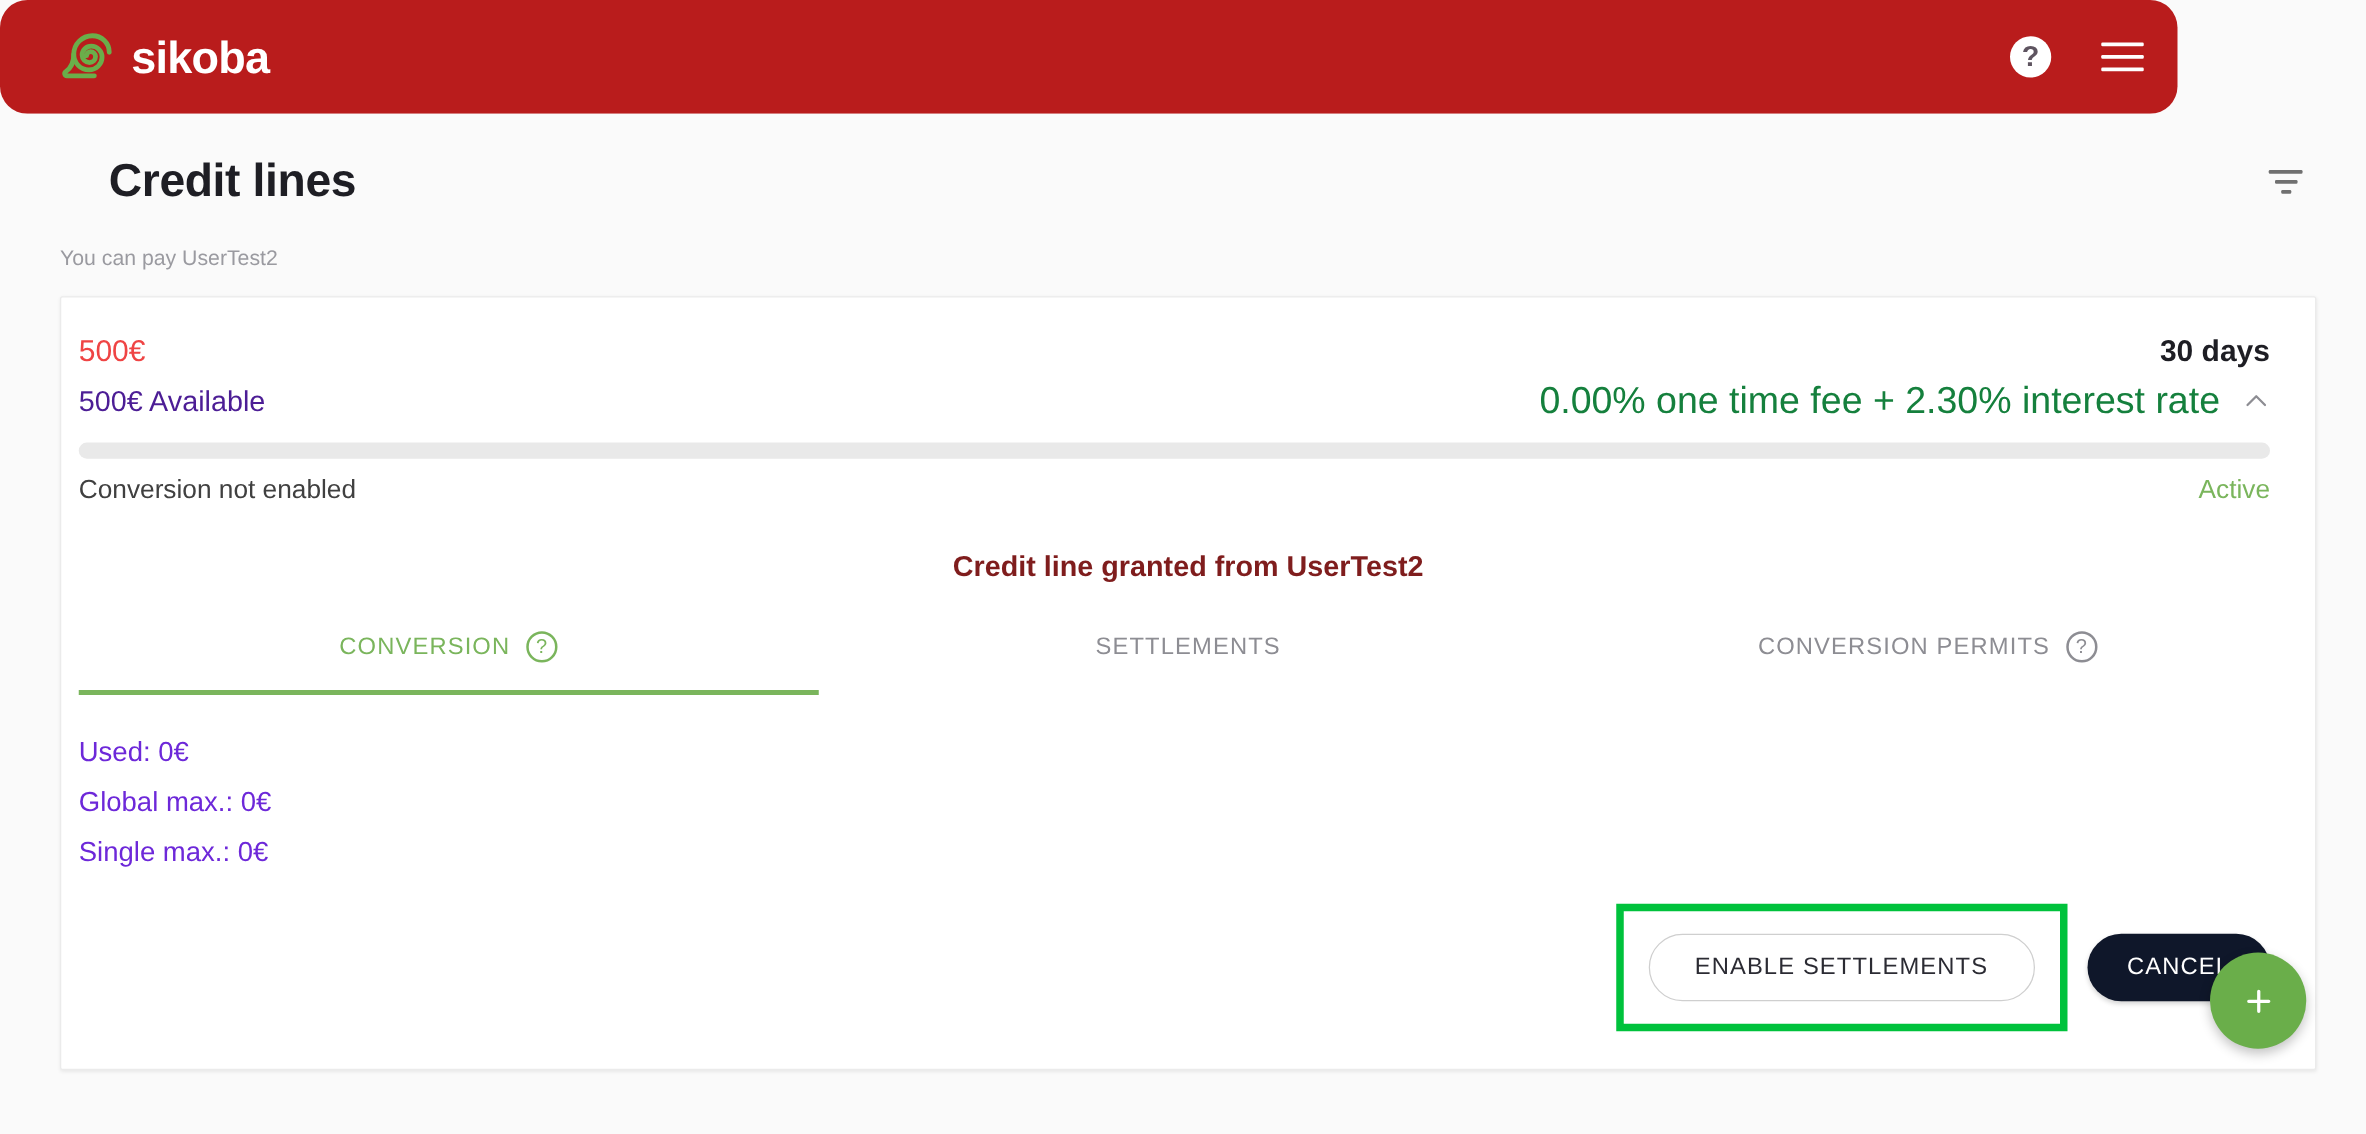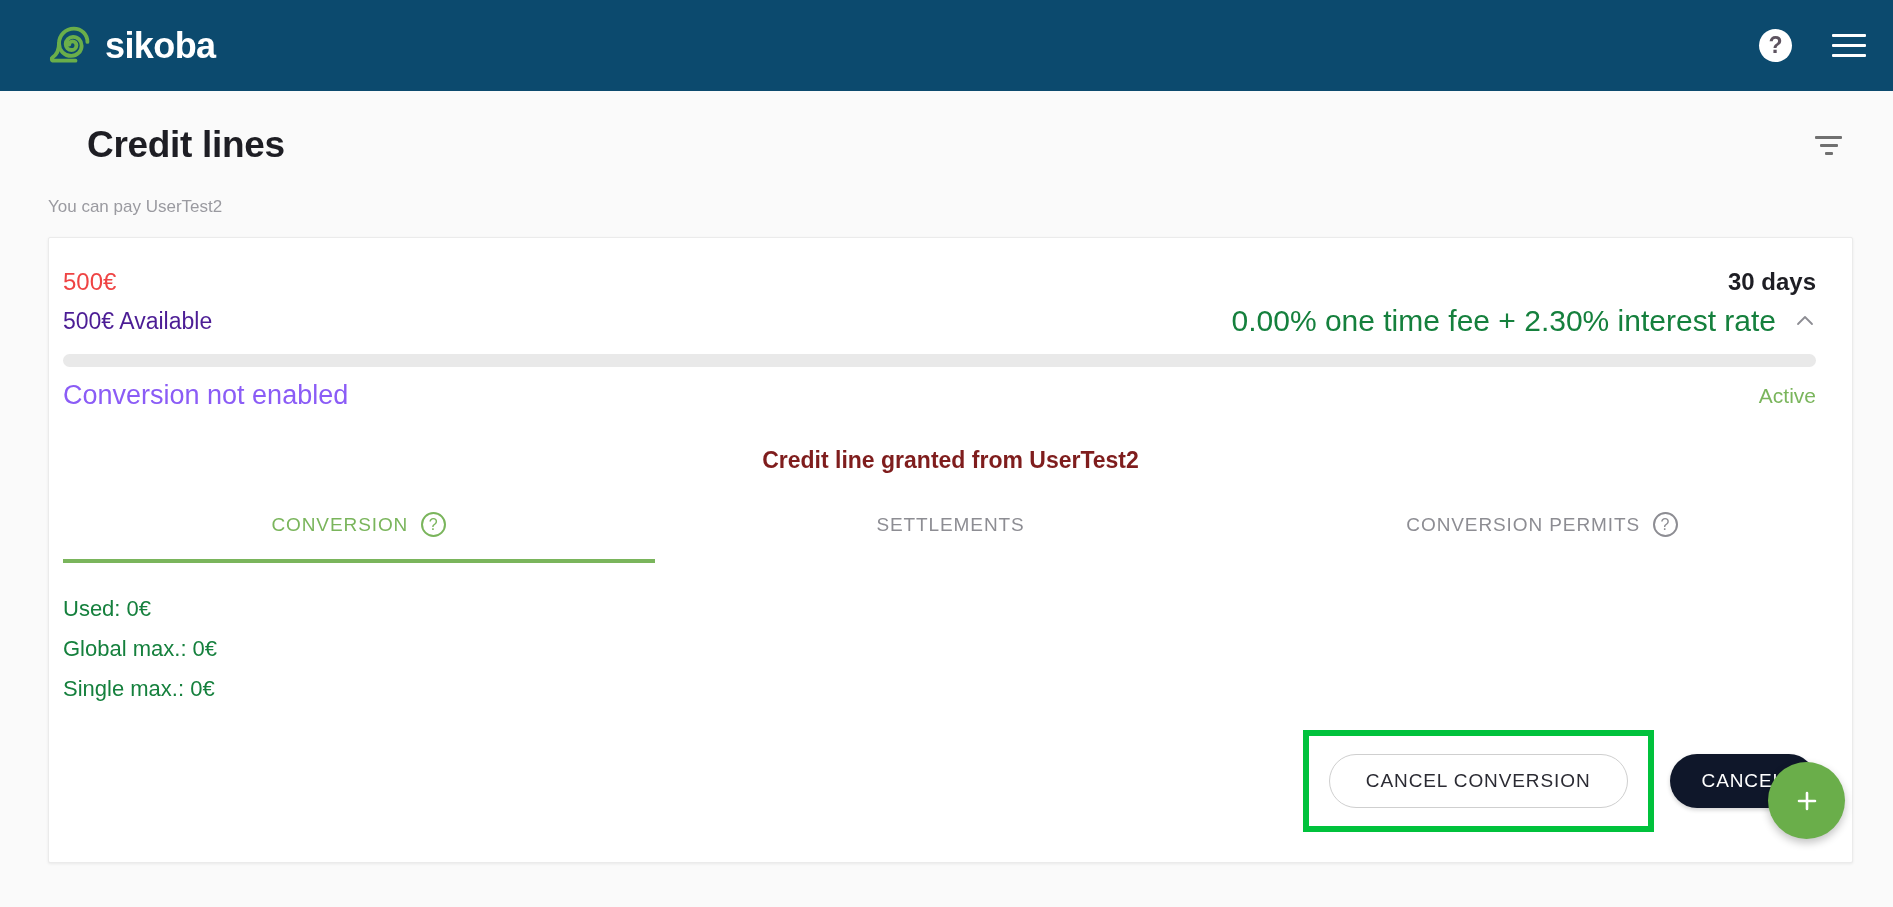--- a/index.html
+++ b/index.html
@@ -9,26 +9,27 @@
     overflow: hidden;
     background: #fafafa;
     font-family: "Liberation Sans", sans-serif;
     -webkit-font-smoothing: antialiased;
   }
 
   
   .topbar {
     position: absolute;
     top: 0; left: 0;
-    width: 1893px; height: 91px;
-    background: #0c4a6e;
+    width: 1742px; height: 91px;
+    background: #b91c1c;
     display: flex;
     align-items: center;
     justify-content: space-between;
     padding: 0 27px 0 48px;
+    border-radius: 22px;
   }
   .brand { display: flex; align-items: center; gap: 13px; }
   .brand-logo { width: 44px; height: 44px; display: block; }
   .brand-name {
     color: #ffffff;
     font-size: 36px;
     font-weight: 700;
     letter-spacing: -0.6px;
   }
   .topbar-actions { display: flex; align-items: center; gap: 40px; }
@@ -108,21 +109,21 @@
     background: #e9e9e9;
     border-radius: 7px;
     overflow: hidden;
   }
   .progress-fill { height: 100%; width: 0%; background: #7ab55c; border-radius: 7px; }
 
   .cl-status {
     display: flex; align-items: center; justify-content: space-between;
     padding: 13px 36px 0 14px;
   }
-  .status-left  { font-size: 27px; color: #8b5cf6; }
+  .status-left  { font-size: 21px; color: #404040; }
   .status-right { font-size: 21px; color: #7ab55c; }
 
   .granted-title {
     text-align: center;
     font-size: 23px; font-weight: 700; color: #7f1d1d;
     margin-top: 36px;
   }
 
   
   .tabs {
@@ -146,21 +147,21 @@
   .tab-help {
     width: 25px; height: 25px; border-radius: 50%;
     border: 2px solid currentColor;
     display: flex; align-items: center; justify-content: center;
     font-size: 16px; font-weight: 400; line-height: 1;
     flex: none;
   }
 
   
   .cl-body { padding: 26px 36px 30px 14px; }
-  .stat { font-size: 22px; color: #15803d; line-height: 1.81; }
+  .stat { font-size: 22px; color: #6d28d9; line-height: 1.81; }
 
   .actions {
     display: flex; align-items: center; justify-content: flex-end;
     gap: 16px;
     margin-top: 22px;
     padding-right: 0;
   }
 
   .highlight-box {
     border: 6px solid #00c23c;
@@ -292,21 +293,21 @@
       </div>
     </div>
 
     <div class="cl-body">
       <div class="stat">Used: 0€</div>
       <div class="stat">Global max.: 0€</div>
       <div class="stat">Single max.: 0€</div>
 
       <div class="actions">
         <div class="highlight-box">
-          <button class="btn btn-outline">CANCEL CONVERSION</button>
+          <button class="btn btn-outline">ENABLE SETTLEMENTS</button>
         </div>
         <button class="btn btn-danger">CANCEL</button>
       </div>
     </div>
 
   </div>
 
   <button class="fab">
     <span>
       <svg width="30" height="30" viewBox="0 0 30 30" aria-hidden="true">

